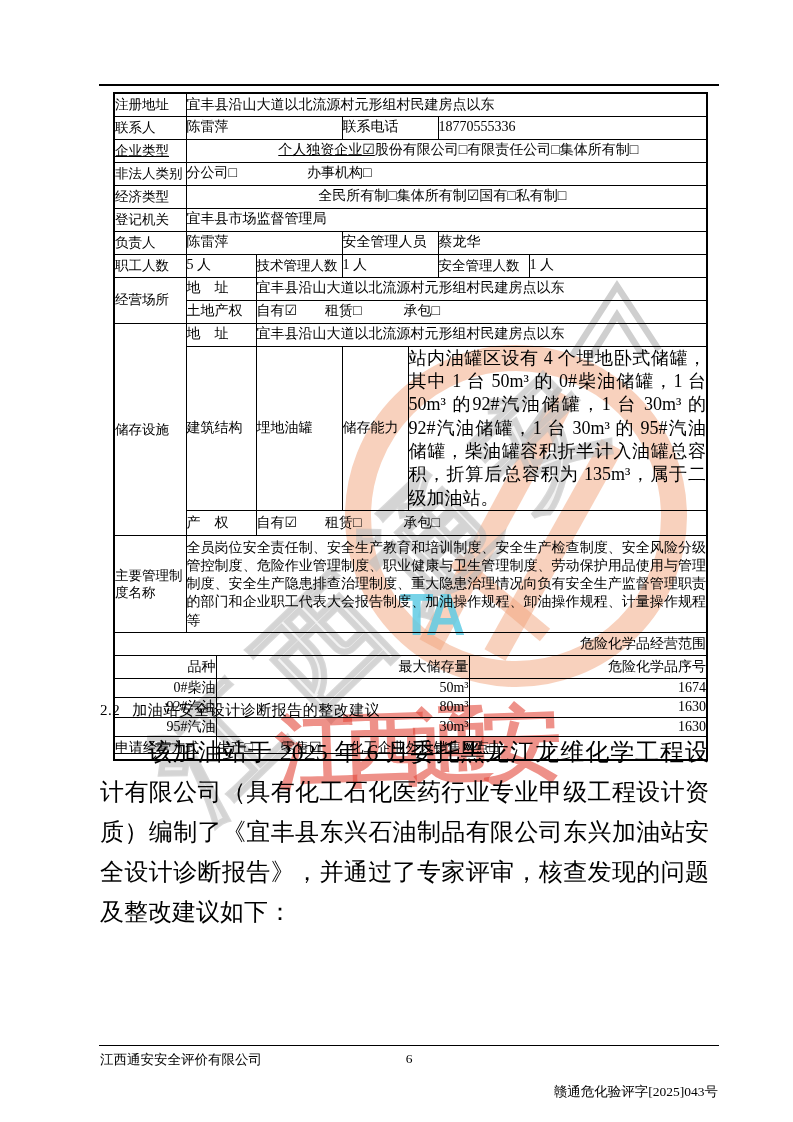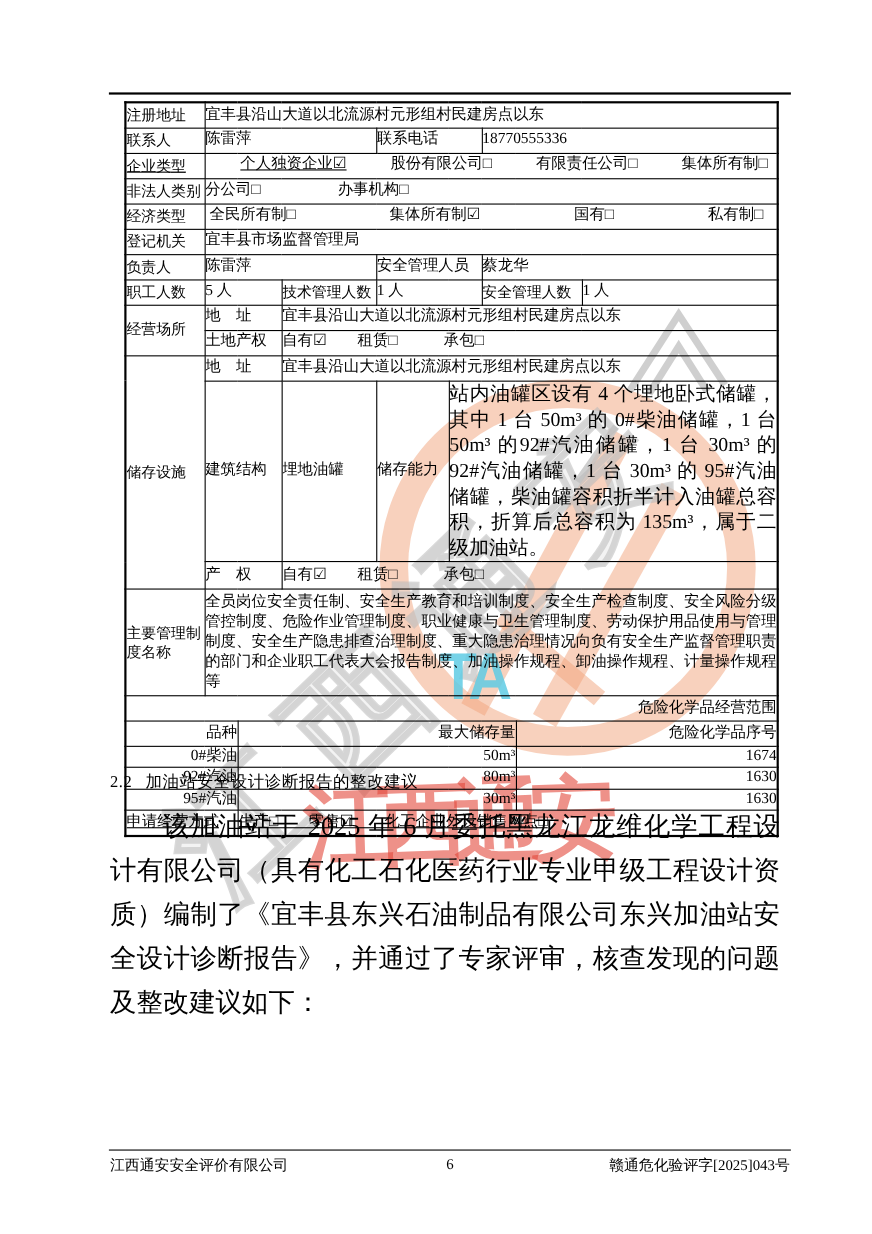--- a/index.html
+++ b/index.html
@@ -21,38 +21,38 @@
   .header-title{position:absolute;top:56px;left:100px;width:618px;text-align:center;
     font-size:14.5px;letter-spacing:.5px;}
   .header-rule{position:absolute;top:84px;left:99px;width:620px;border-top:2px solid #000;}
   table.info{position:absolute;top:92px;left:113px;width:593px;border-collapse:collapse;
     table-layout:fixed;font-size:14px;border:2px solid #000;}
   table.info td{border:1.5px solid #000;padding:0 0;line-height:1.3;overflow:hidden;vertical-align:middle;}
   td.lab{font-size:13.5px;white-space:nowrap;padding:0 1px 0 4px;}
   td.val{padding-left:6px;margin-top:48px;}
   td.center{text-align:right;padding:0 2px;}
   .underline{text-decoration:underline;}
-  .opts{display:flex;justify-content:space-between;}
+  .opts{display:flex;justify-content:center;}
   .opts span{white-space:nowrap;}
   .opts-e{padding-left:32px;padding-right:8px;}
   .opts-c{padding-left:4px;padding-right:12px;}
   td.desc{font-size:18px;line-height:15.7px;text-align:justify;padding:1px 3px 0 5px;vertical-align:top;}
   td.mgmt{font-size:14px;line-height:19.2px;text-align:justify;padding:1px 4px;}
   td.apply{padding-left:92px;}
   tr.rs{height:23px;} tr.r12{height:93px;} tr.r13{height:25px;} tr.r14{height:97px;}
   tr.rh{height:19px;} tr.r20{height:24px;text-decoration:underline;}
   .sec-head{position:absolute;top:701px;left:100px;font-size:15px;font-weight:normal;letter-spacing:.5px;}
   .sec-head .num{margin-right:12px;}
   .para{position:absolute;top:732px;left:100px;width:609px;font-size:24px;line-height:40px;
     text-align:justify;text-indent:2em;}
   .footer-rule{position:absolute;top:1045px;left:99px;width:620px;border-top:1.5px solid #000;}
   .footer{position:absolute;top:1051px;left:100px;width:618px;font-size:13.5px;}
   .footer .f-left{position:absolute;left:0;}
   .footer .f-center{position:absolute;left:50%;transform:translateX(-50%);}
-  .footer .f-right{position:absolute;right:0;}
+  .footer .f-right{position:absolute;right:0;margin-top:32px;}
 </style>
 </head>
 <body>
 
 <div class="page">
 
   <div class="wm">
     <svg width="793" height="1122" viewBox="0 0 793 1122">
       <g stroke="#f2a37c" stroke-opacity="0.5" fill="none">
         <circle cx="516" cy="516" r="158" stroke-width="26"></circle>

